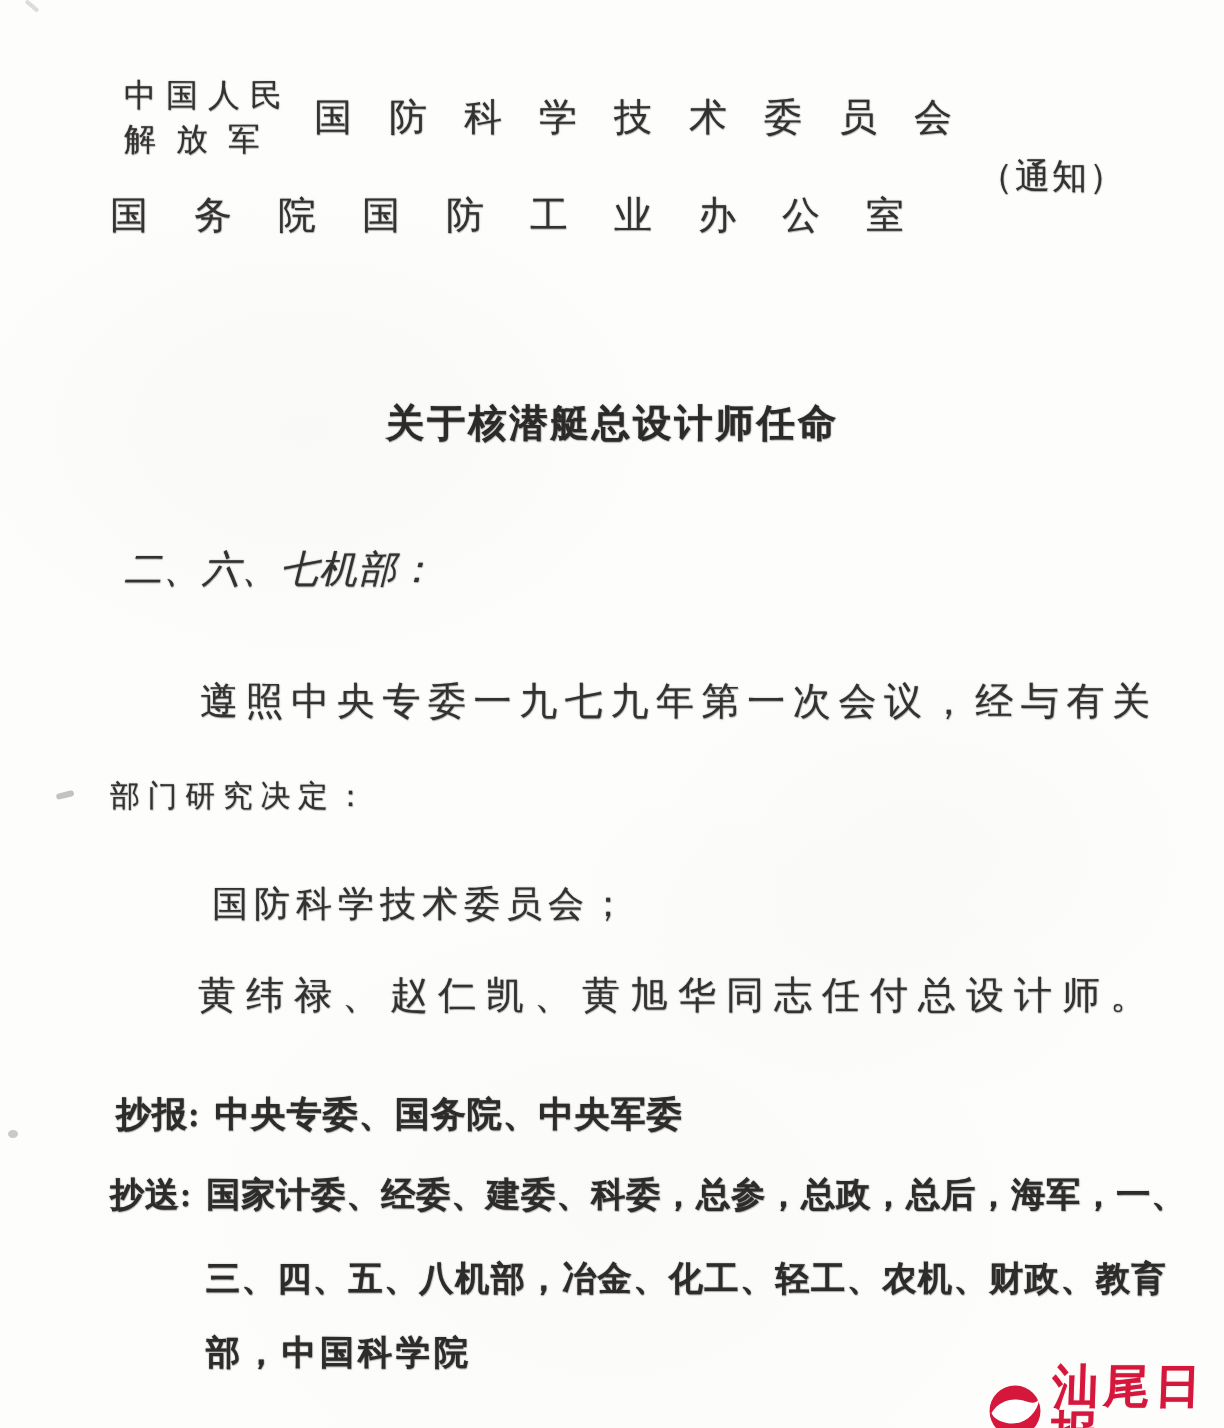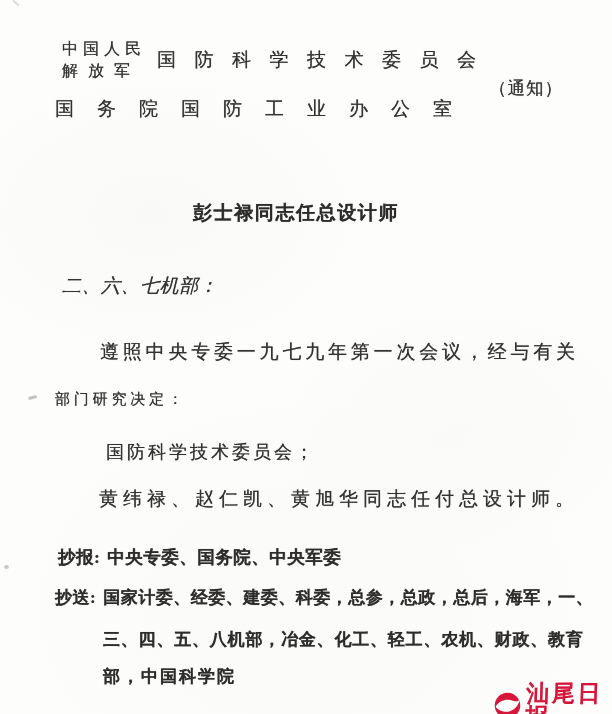--- a/index.html
+++ b/index.html
@@ -72,21 +72,21 @@
 <div class="page">
 
   <div class="header">
     <span class="txt issuer-stack-1">中国人民</span>
     <span class="txt issuer-stack-2">解放军</span>
     <span class="txt issuer-main-1">国防科学技术委员会</span>
     <span class="txt issuer-main-2">国务院国防工业办公室</span>
     <span class="txt doc-type">（通知）</span>
   </div>
 
-  <span class="txt doc-title">彭士禄同志任总设计师</span>
+  <span class="txt doc-title">关于核潜艇总设计师任命</span>
 
   <div class="bodytext">
     <span class="txt salutation">二、六、七机部：</span>
     <span class="txt body-1">遵照中央专委一九七九年第一次会议，经与有关</span>
     <span class="txt body-2">部门研究决定：</span>
     <span class="txt body-3">国防科学技术委员会；</span>
     <span class="txt body-4">黄纬禄、赵仁凯、黄旭华同志任付总设计师。</span>
   </div>
 
   <div class="ccblock">

